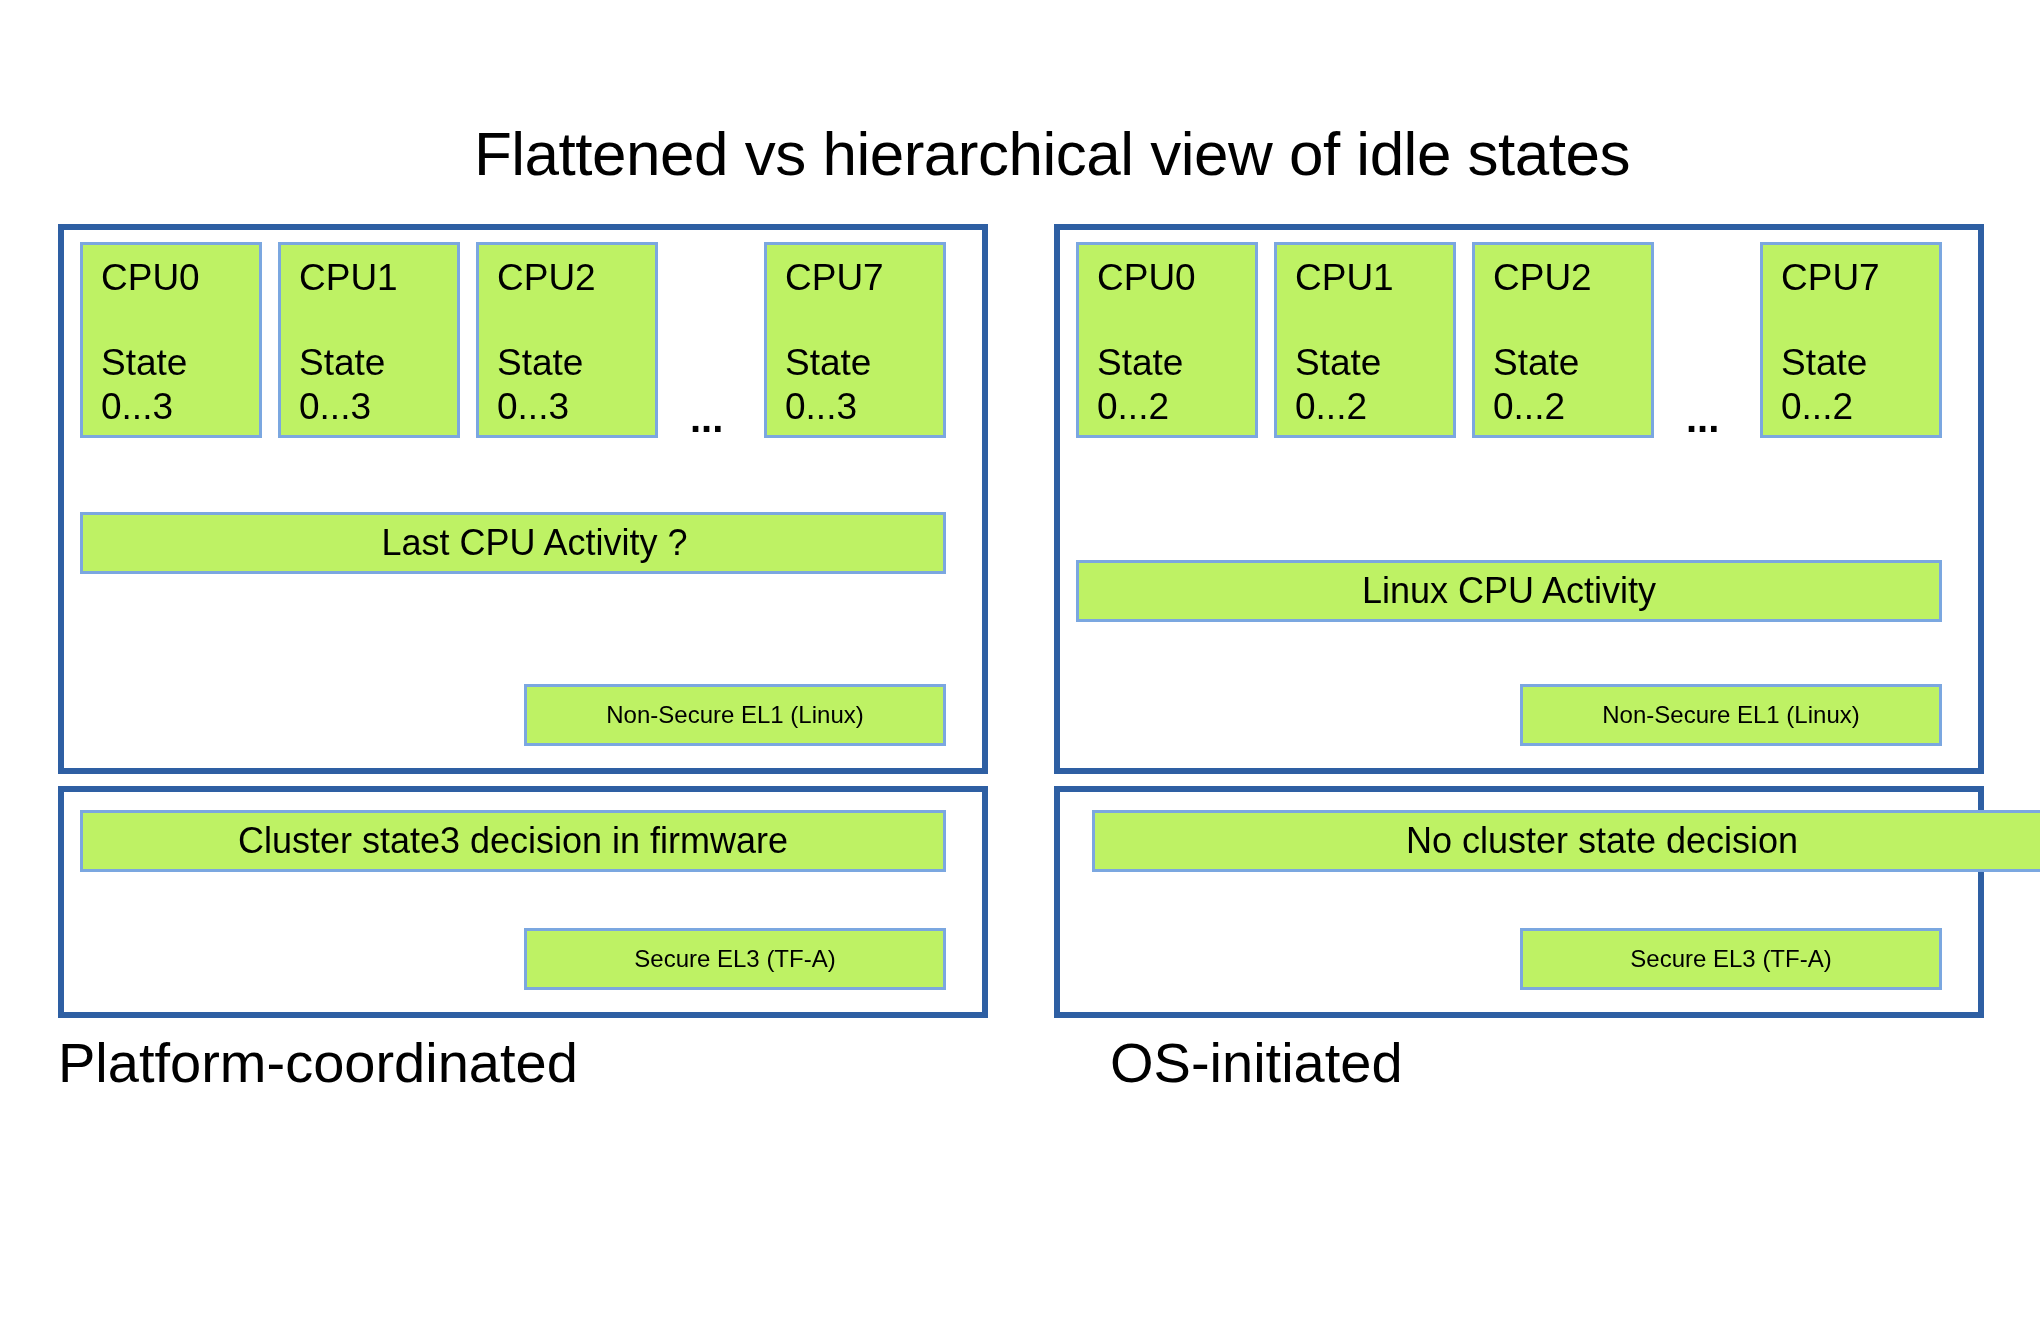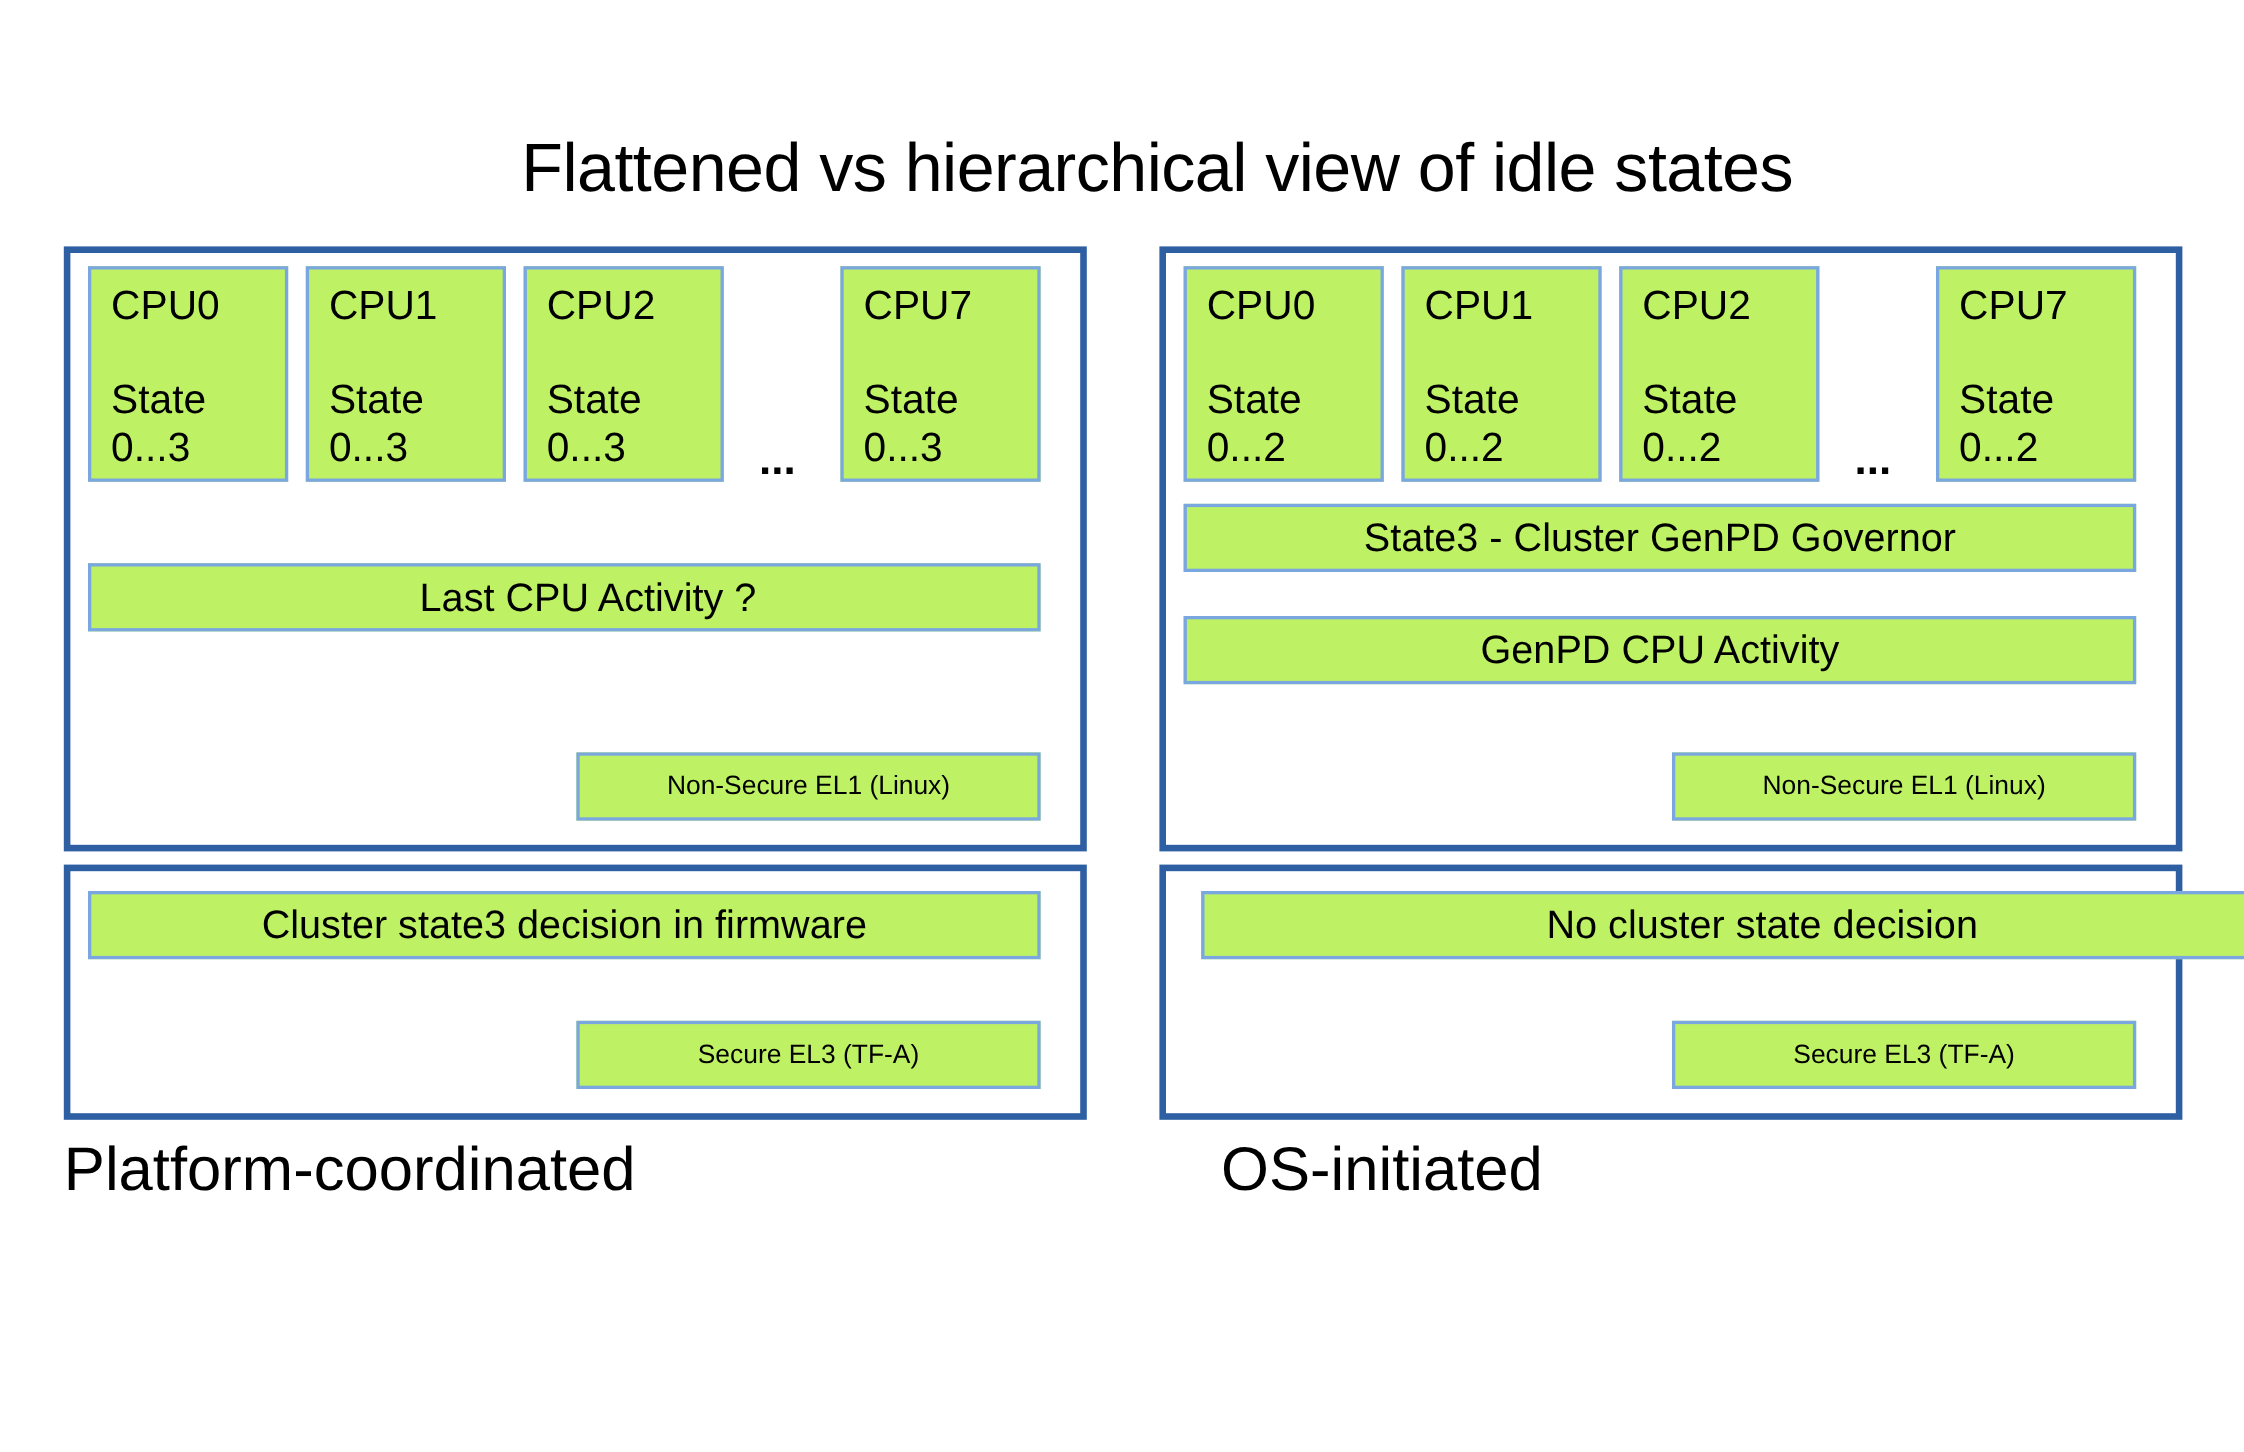--- a/index.html
+++ b/index.html
@@ -179,23 +179,22 @@
   </div>
 
   <div class="ellipsis" style="left:626px; top:168px;">...</div>
 
   <div class="ibox cpu-box" style="left:700px;">
     <div class="cpu-label">CPU7</div>
     <div class="cpu-state">State
 0...2</div>
   </div>
 
-  <div class="ibox wide-box" style="left:16px; top:228px; width:866px;">State3 - Cluster GenPD Governor</div>
-
-  <div class="ibox wide-box" style="left:16px; top:330px; width:866px;">GenPD CPU Activity</div>
+
+  <div class="ibox wide-box" style="left:16px; top:330px; width:866px;">Linux CPU Activity</div>
 
   <div class="ibox tag-box" style="left:460px; top:454px; width:422px;">Non-Secure EL1 (Linux)</div>
 </div>
 
 <div class="panel" id="panel-right-fw">
 
   <div class="ibox wide-box" style="left:32px; top:18px; width:1020px;">No cluster state decision</div>
 
   <div class="ibox tag-box" style="left:460px; top:136px; width:422px;">Secure EL3 (TF-A)</div>
 </div>

